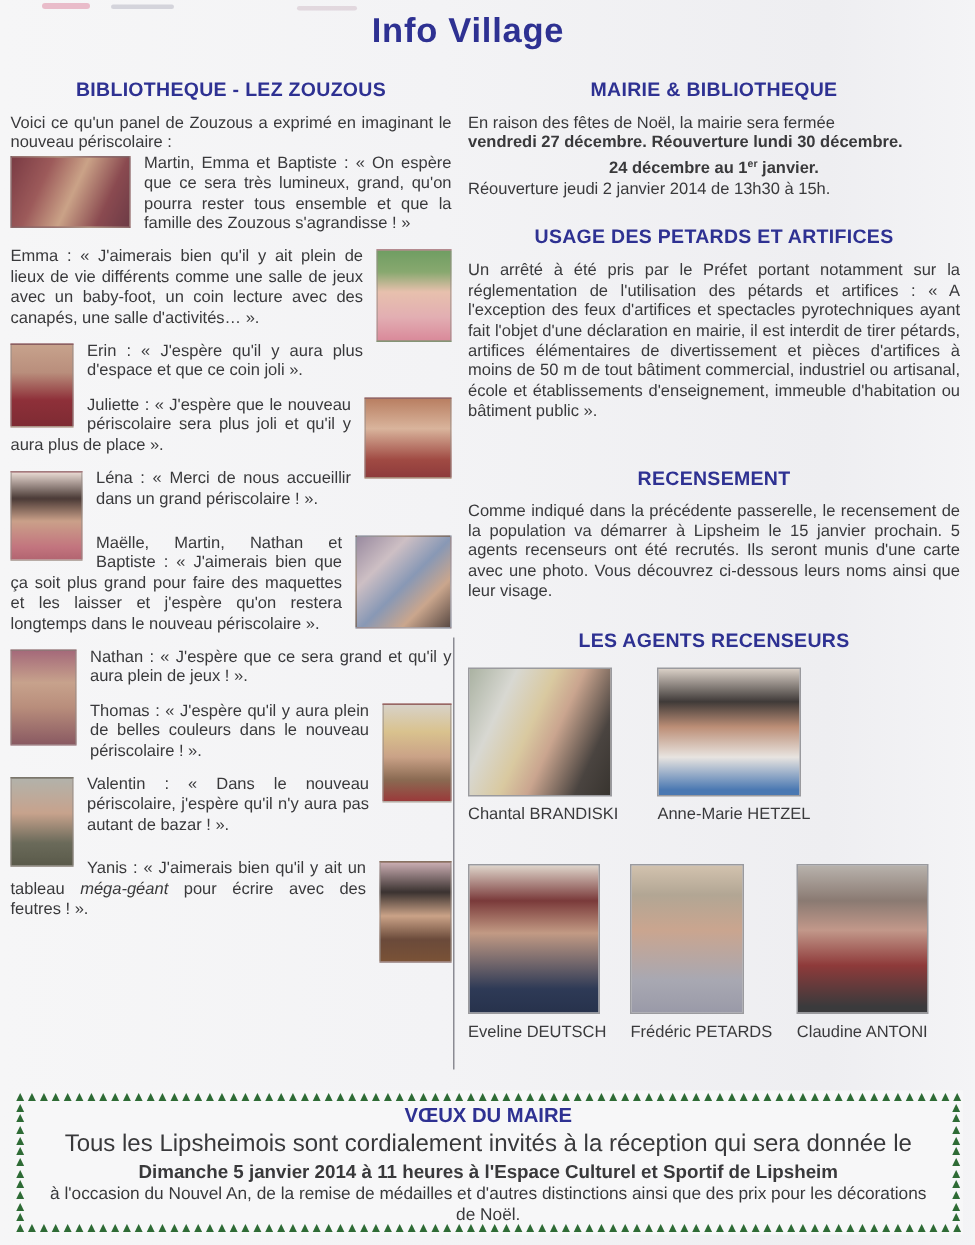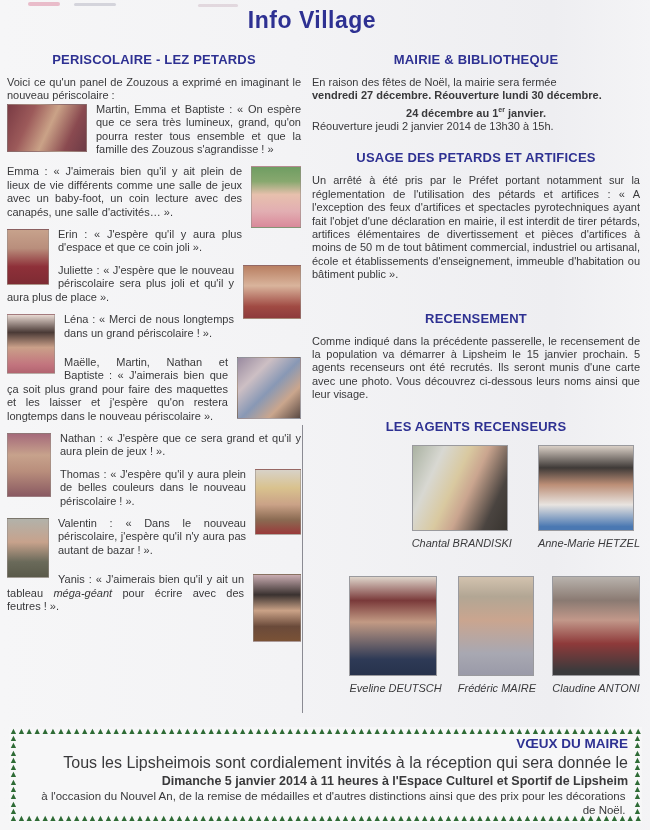--- a/index.html
+++ b/index.html
@@ -39,58 +39,58 @@
   .ph6{width:44px;height:64px;background:linear-gradient(180deg,#a56a7a 0%,#c7a28c 34%,#b98e7c 60%,#8a5a62 100%);}
   .ph7{width:46px;height:66px;background:linear-gradient(180deg,#d8d2c8 0%,#d9c28e 28%,#caa287 54%,#8a6a52 78%,#9a3a3a 100%);}
   .ph8{width:42px;height:60px;background:linear-gradient(180deg,#b2b2aa 0%,#c7a28c 40%,#6a6a5a 74%,#5a5a4a 100%);}
   .ph9{width:48px;height:68px;background:linear-gradient(180deg,#caadb2 0%,#3a3230 30%,#caa287 54%,#6a4a3a 78%,#7a5236 100%);}
   .sec{margin-bottom:17px;}
   .sec-petards{margin-bottom:29px;}
   .center{text-align:center;}
   .b{font-weight:bold;}
   sup{font-size:7px;}
   .divider{position:absolute;left:302px;top:425px;height:288px;width:0;border-left:1.5px solid #8b8b93;}
-  .agents-row{display:flex;justify-content:flex-end;font-style:italic;}
+  .agents-row{display:flex;justify-content:flex-start;}
   .row1{gap:26px;margin-top:11px;}
   .row2{gap:16px;margin-top:27px;}
   figure{margin:0;text-align:center;}
   figcaption{font-size:11px;margin-top:6px;color:#3a3a3c;}
   .aphoto{border:1px solid #9a9a9e;box-sizing:border-box;}
   .ag-chantal{width:96px;height:86px;background:linear-gradient(115deg,#aab2a2 0%,#d8d8d2 24%,#d9c9a0 44%,#caa58f 58%,#4a4440 82%,#38342f 100%);}
   .ag-hetzel{width:96px;height:86px;background:linear-gradient(180deg,#d9cfc6 0%,#3f3a38 26%,#bc8e76 46%,#e8e4e0 70%,#4a78b2 96%);}
   .ag-deutsch{width:88px;height:100px;background:linear-gradient(180deg,#ded4ca 0%,#7a3a3a 24%,#c29a84 46%,#2e3a56 84%,#27324c 100%);}
   .ag-gruber{width:76px;height:100px;background:linear-gradient(180deg,#d2c2ae 0%,#b2a694 20%,#caa58f 44%,#a8a8b2 78%,#9a9aa8 100%);}
   .ag-antoni{width:88px;height:100px;background:linear-gradient(180deg,#b8b2ac 0%,#8a7a72 24%,#c2988a 44%,#8e3a3a 68%,#3a3a3c 96%);}
   .banner{position:absolute;left:9px;top:727px;width:633px;height:96px;background:#f7f7f8;}
   .trees{position:absolute;color:#2e6b35;font-size:9px;overflow:hidden;}
   .trees-h{left:0;width:633px;height:9px;line-height:9px;letter-spacing:-1px;white-space:nowrap;}
   .trees-top{top:0;}
   .trees-bottom{bottom:0;}
   .trees-v{top:8px;height:80px;width:9px;line-height:7.3px;white-space:pre;}
   .trees-left{left:0;}
   .trees-right{right:0;}
-  .banner-inner{position:absolute;left:14px;right:14px;top:9px;text-align:right;}
+  .banner-inner{position:absolute;left:14px;right:14px;top:9px;text-align:center;}
   .banner-title{font-size:13.5px;font-weight:bold;color:#2e3192;margin-bottom:3px;}
   .banner-l1{font-size:16px;margin-bottom:2px;}
   .banner-l2{font-size:12.5px;font-weight:bold;margin-bottom:2px;}
   .banner-l3{font-size:11.5px;line-height:13.5px;max-width:600px;margin:0 auto;}
 </style>
 </head>
 <body>
 
 <div class="page">
 
   <div class="artifact a1"></div>
   <div class="artifact a2"></div>
   <div class="artifact a3"></div>
 
   <div class="title">Info Village</div>
 
   <div class="col-left">
-    <h2>PERISCOLAIRE - LEZ PETARDS</h2>
+    <h2>BIBLIOTHEQUE - LEZ ZOUZOUS</h2>
     <p class="just">Voici ce qu'un panel de Zouzous a exprimé en imaginant le nouveau périscolaire :</p>
 
     <div class="quote">
       <div class="photo f-l ph0"></div>
       <p class="qt just"><span>Martin, Emma et Baptiste :</span> <span>« On espère que ce sera très lumineux, grand, qu'on pourra rester tous ensemble et que la famille des Zouzous s'agrandisse ! »</span></p>
     </div>
 
     <div class="quote">
       <div class="photo f-r ph1"></div>
       <p class="qt just"><span>Emma :</span> <span>« J'aimerais bien qu'il y ait plein de lieux de vie différents comme une salle de jeux avec un baby-foot, un coin lecture avec des canapés, une salle d'activités… ».</span></p>
@@ -101,21 +101,21 @@
       <p class="qt just"><span>Erin :</span> <span>« J'espère qu'il y aura plus d'espace et que ce coin joli ».</span></p>
     </div>
 
     <div class="quote">
       <div class="photo f-r ph3"></div>
       <p class="qt just"><span>Juliette :</span> <span>« J'espère que le nouveau périscolaire sera plus joli et qu'il y aura plus de place ».</span></p>
     </div>
 
     <div class="quote mt6">
       <div class="photo f-l ph4"></div>
-      <p class="qt just"><span>Léna :</span> <span>« Merci de nous longtemps dans un grand périscolaire ! ».</span></p>
+      <p class="qt just"><span>Léna :</span> <span>« Merci de nous accueillir dans un grand périscolaire ! ».</span></p>
     </div>
 
     <div class="quote mt16">
       <div class="photo f-r ph5"></div>
       <p class="qt just"><span>Maëlle, Martin, Nathan et Baptiste :</span> <span>« J'aimerais bien que ça soit plus grand pour faire des maquettes et les laisser et j'espère qu'on restera longtemps dans le nouveau périscolaire ».</span></p>
     </div>
 
     <div class="quote mt6">
       <div class="photo f-l ph6"></div>
       <p class="qt just"><span>Nathan :</span> <span>« J'espère que ce sera grand et qu'il y aura plein de jeux ! ».</span></p>
@@ -178,21 +178,21 @@
         </figure>
       </div>
 
       <div class="agents-row row2">
         <figure>
           <div class="aphoto ag-deutsch"></div>
           <figcaption>Eveline DEUTSCH</figcaption>
         </figure>
         <figure>
           <div class="aphoto ag-gruber"></div>
-          <figcaption>Frédéric MAIRE</figcaption>
+          <figcaption>Frédéric PETARDS</figcaption>
         </figure>
         <figure>
           <div class="aphoto ag-antoni"></div>
           <figcaption>Claudine ANTONI</figcaption>
         </figure>
       </div>
     </div>
   </div>
 
   <div class="banner">

